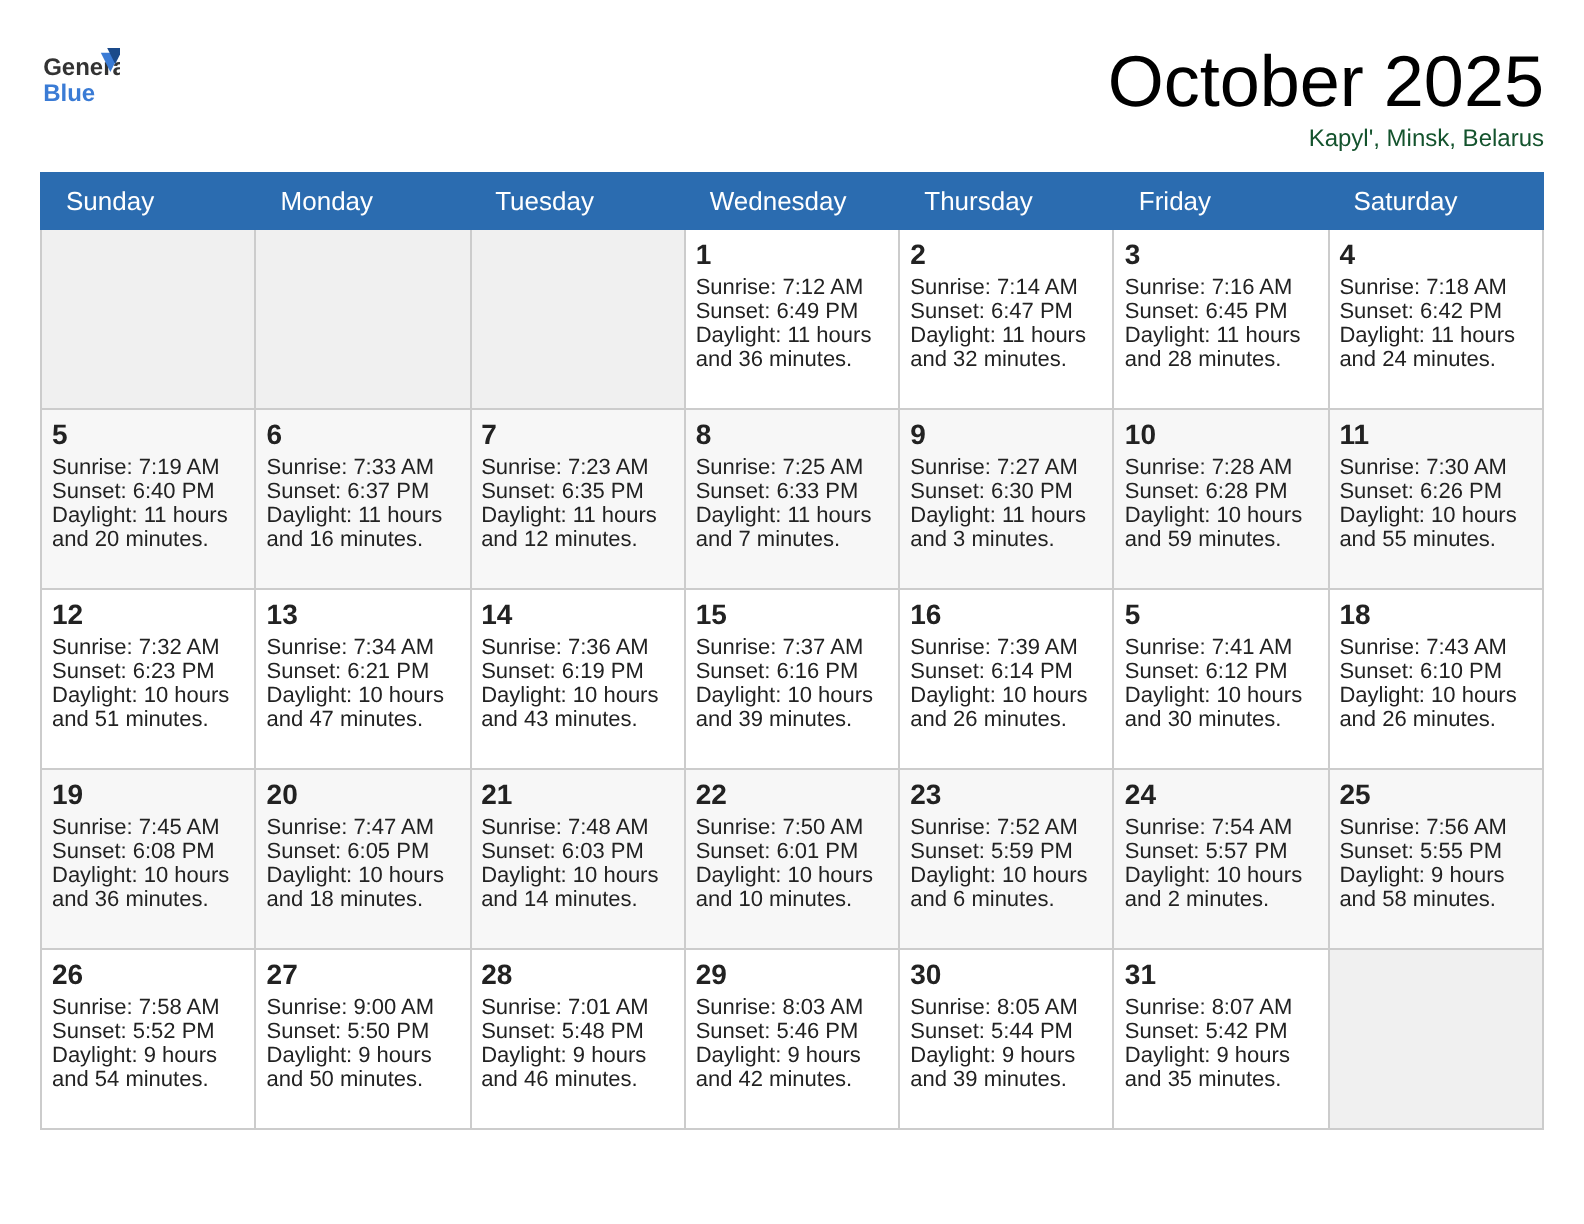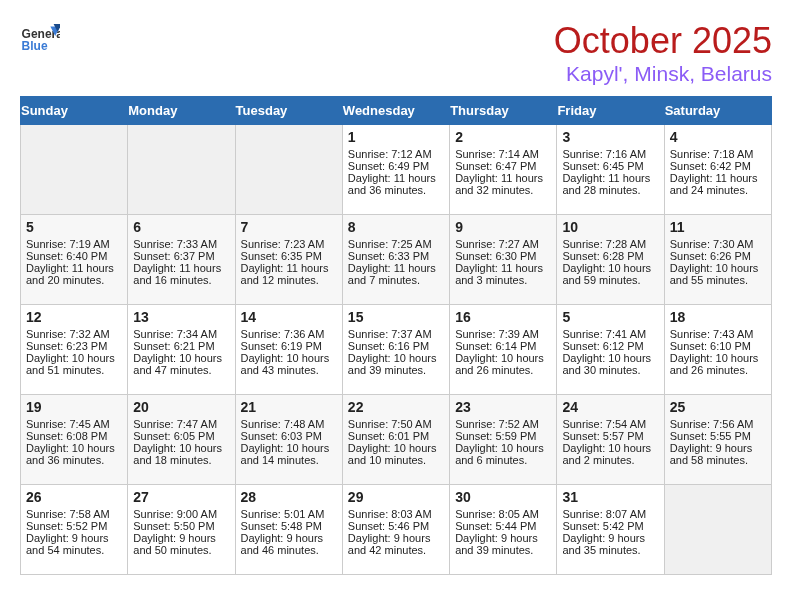--- a/index.html
+++ b/index.html
@@ -24,39 +24,39 @@
     .logo-icon {
       width: 40px;
       height: 40px;
     }
     .title-block {
       text-align: right;
     }
     .month-title {
       font-size: 36px;
       font-weight: normal;
-      color: #b91c1c;
+      color: #000000;
     }
     .location {
-      font-size: 21px;
-      color: #8b5cf6;
+      font-size: 12px;
+      color: #14532d;
     }
     table {
       width: 100%;
       border-collapse: collapse;
       font-size: 11px;
     }
     thead tr {
       background-color: #2b6cb0;
       color: white;
     }
     thead th {
-      padding: 6px 0;
+      padding: 6px 12px;
       text-align: left;
-      font-weight: bold;
+      font-weight: normal;
       font-size: 13px;
       border: 1px solid #2b6cb0;
     }
     tbody tr {
       vertical-align: top;
     }
     tbody td {
       border: 1px solid #ccc;
       padding: 4px 5px;
       height: 90px;
@@ -280,21 +280,21 @@
           <div>Daylight: 9 hours and 54 minutes.</div>
         </td>
         <td>
           <span class="day-num">27</span>
           <div>Sunrise: 9:00 AM</div>
           <div>Sunset: 5:50 PM</div>
           <div>Daylight: 9 hours and 50 minutes.</div>
         </td>
         <td>
           <span class="day-num">28</span>
-          <div>Sunrise: 5:01 AM</div>
+          <div>Sunrise: 7:01 AM</div>
           <div>Sunset: 5:48 PM</div>
           <div>Daylight: 9 hours and 46 minutes.</div>
         </td>
         <td>
           <span class="day-num">29</span>
           <div>Sunrise: 8:03 AM</div>
           <div>Sunset: 5:46 PM</div>
           <div>Daylight: 9 hours and 42 minutes.</div>
         </td>
         <td>

